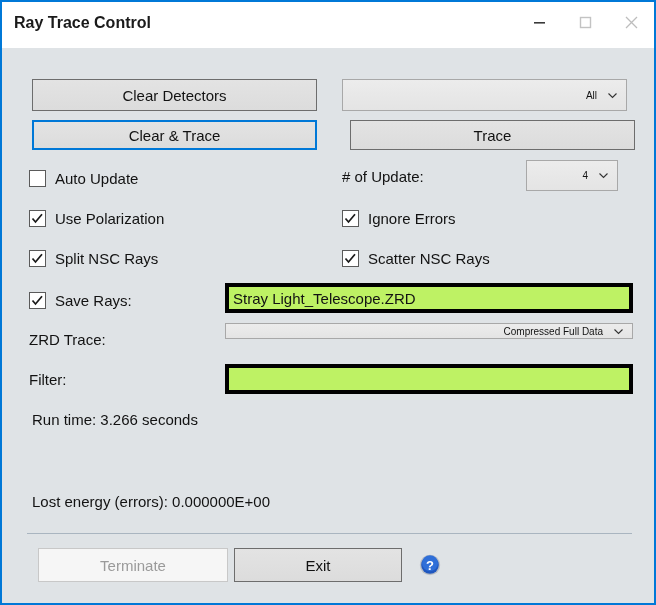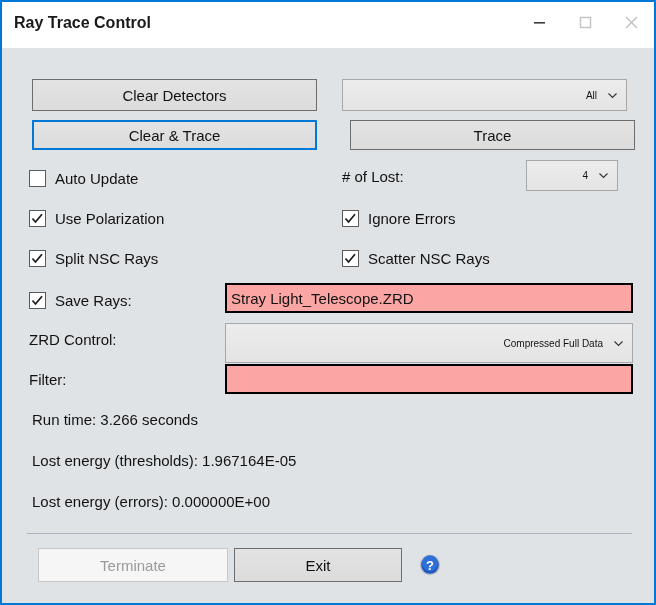--- a/index.html
+++ b/index.html
@@ -104,22 +104,22 @@
   }
   .combo .chev {
     width: 11px;
     height: 11px;
     flex: none;
   }
 
   .textbox {
     box-sizing: border-box;
     position: absolute;
-    background: #fca5a5;
-    border: 2px solid #000000;
+    background: #bef264;
+    border: 4px solid #000000;
     font-size: 15px;
     color: #121212;
     display: flex;
     align-items: center;
     padding: 8px 4px;
     cursor: text;
   }
   .textbox .tb-value { white-space: nowrap; }
 
   
@@ -239,21 +239,21 @@
 
   <div class="cbrow" style="left:27px; top:243px;">
     <span class="cbbox">
       <svg width="13" height="13" viewBox="0 0 13 13">
         <path d="M1.5 6.5 L4.5 10 L11 2.2" stroke="#1a1a1a" stroke-width="1.7" fill="none"></path>
       </svg>
     </span>
     <span class="cblabel">Split NSC Rays</span>
   </div>
 
-  <div class="flabel" style="left:340px; top:166px;"># of Lost:</div>
+  <div class="flabel" style="left:340px; top:166px;"># of Update:</div>
 
   <div class="combo" style="left:524px; top:158px; width:92px; height:31px;">
     <span class="combo-value">4</span>
     <svg class="chev" viewBox="0 0 11 11">
       <path d="M1.5 3.5 L5.5 7.5 L9.5 3.5" stroke="#333" stroke-width="1.1" fill="none"></path>
     </svg>
   </div>
 
   <div class="cbrow" style="left:340px; top:203px;">
     <span class="cbbox">
@@ -279,37 +279,36 @@
         <path d="M1.5 6.5 L4.5 10 L11 2.2" stroke="#1a1a1a" stroke-width="1.7" fill="none"></path>
       </svg>
     </span>
     <span class="cblabel">Save Rays:</span>
   </div>
 
   <div class="textbox" style="left:223px; top:281px; width:408px; height:30px;">
     <span class="tb-value">Stray Light_Telescope.ZRD</span>
   </div>
 
-  <div class="flabel" style="left:27px; top:329px;">ZRD Control:</div>
-
-  <div class="combo" style="left:223px; top:321px; width:408px; height:40px;">
+  <div class="flabel" style="left:27px; top:329px;">ZRD Trace:</div>
+
+  <div class="combo" style="left:223px; top:321px; width:408px; height:16px;">
     <span class="combo-value">Compressed Full Data</span>
     <svg class="chev" viewBox="0 0 11 11">
       <path d="M1.5 3.5 L5.5 7.5 L9.5 3.5" stroke="#333" stroke-width="1.1" fill="none"></path>
     </svg>
   </div>
 
   <div class="flabel" style="left:27px; top:369px;text-align:center;">Filter:</div>
 
   <div class="textbox" style="left:223px; top:362px; width:408px; height:30px;">
     <span class="tb-value"></span>
   </div>
 
   <div class="status" style="left:30px; top:409px;">Run time: 3.266 seconds</div>
-  <div class="status" style="left:30px; top:450px;">Lost energy (thresholds): 1.967164E-05</div>
   <div class="status" style="left:30px; top:491px;">Lost energy (errors): 0.000000E+00</div>
 
   <div class="divider" style="left:25px; top:531px; width:605px;"></div>
 
   <div class="btn disabled" style="left:28px; top:546px; width:190px; height:34px;">
     <span>Terminate</span>
   </div>
 
   <div class="btn strong" style="left:224px; top:546px; width:168px; height:34px;">
     <span>Exit</span>

